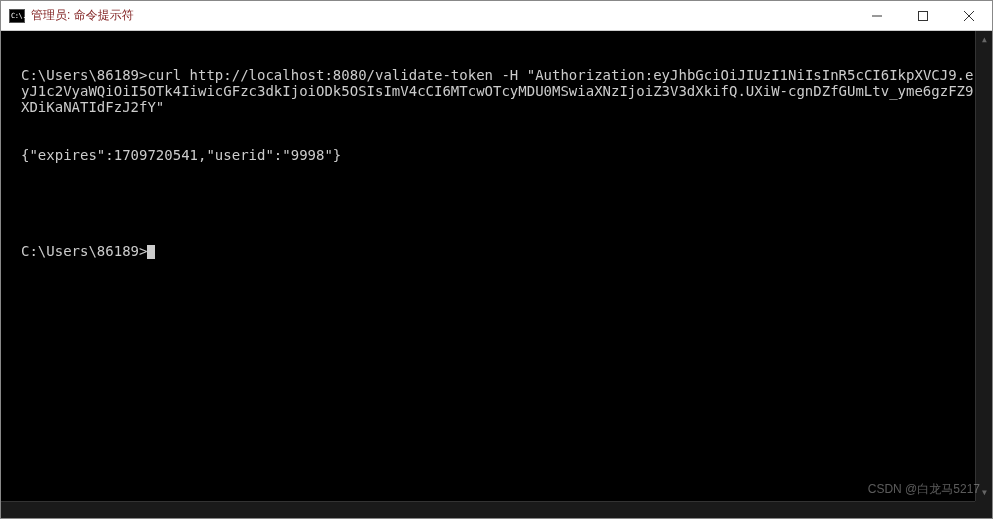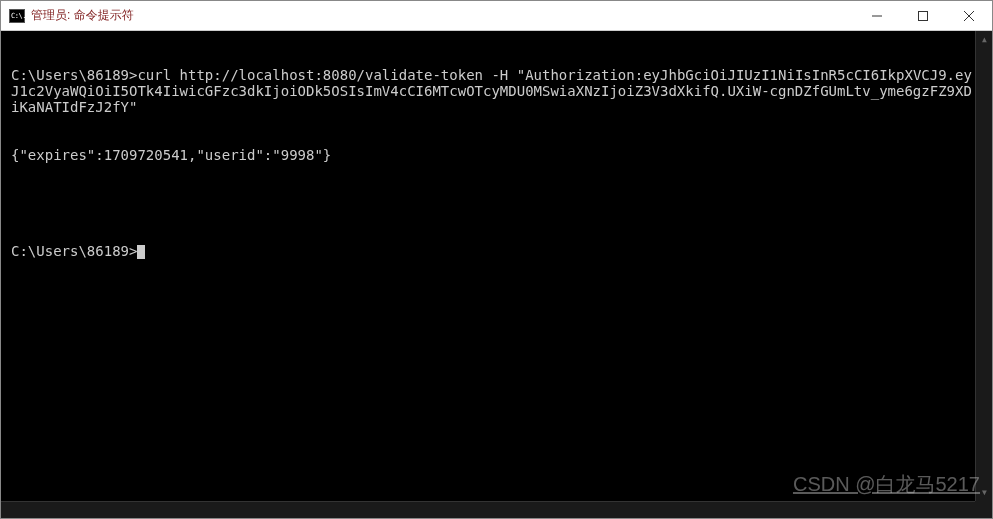--- a/index.html
+++ b/index.html
@@ -66,21 +66,21 @@
       color: #ccc;
       font-family: "NSimSun", "SimSun", "Consolas", monospace;
       font-size: 14px;
       line-height: 16px;
       padding: 4px 0 0 0;
       white-space: pre-wrap;
       word-break: break-all;
       overflow: hidden;
       position: relative;
     }
-    .term-line { padding: 0 10px; }
+    .term-line { padding: 0 20px; }
     .scrollbar-v {
       position: absolute;
       right: 0; top: 0;
       width: 17px; height: 100%;
       background: #1a1a1a;
       border-left: 1px solid #333;
     }
     .scrollbar-h {
       position: absolute;
       left: 0; bottom: 0; right: 17px;
@@ -96,25 +96,24 @@
     }
     .sb-up { top: 0; }
     .sb-down { bottom: 17px; }
     .scrollbar-corner {
       position: absolute; right: 0; bottom: 0;
       width: 17px; height: 17px; background: #1a1a1a;
     }
     .watermark {
       position: absolute;
       right: 12px; bottom: 20px;
-      font-size: 20px;
+      font-size: 12px;
       font-family: "Microsoft YaHei", sans-serif;
       color: rgba(200,200,200,0.45);
       pointer-events: none;
-      text-decoration: underline;
     }
     .cursor {
       display: inline-block;
       width: 8px; height: 14px;
       background: #ccc; vertical-align: text-bottom;
     }
   </style>
 </head>
 <body>
 

